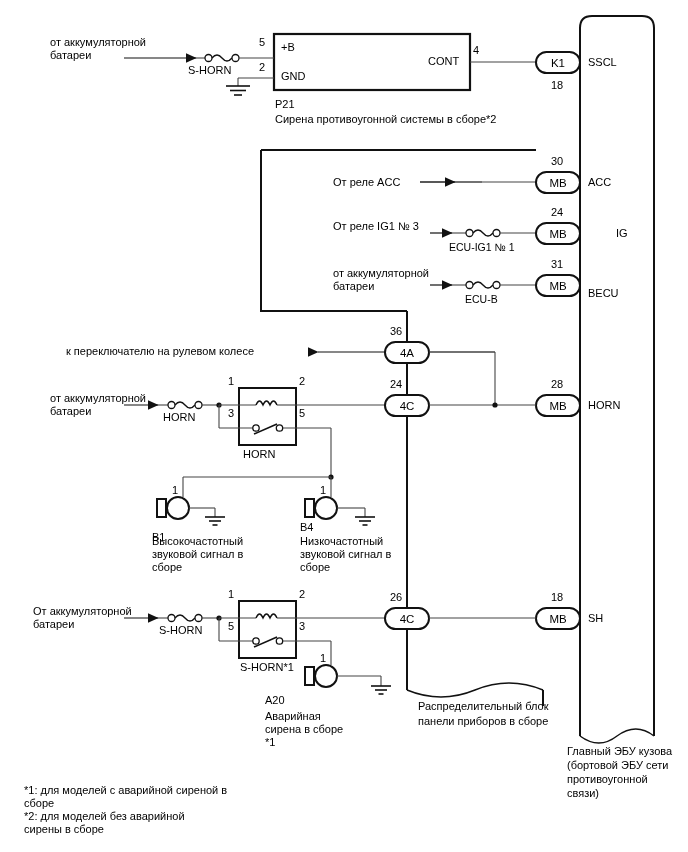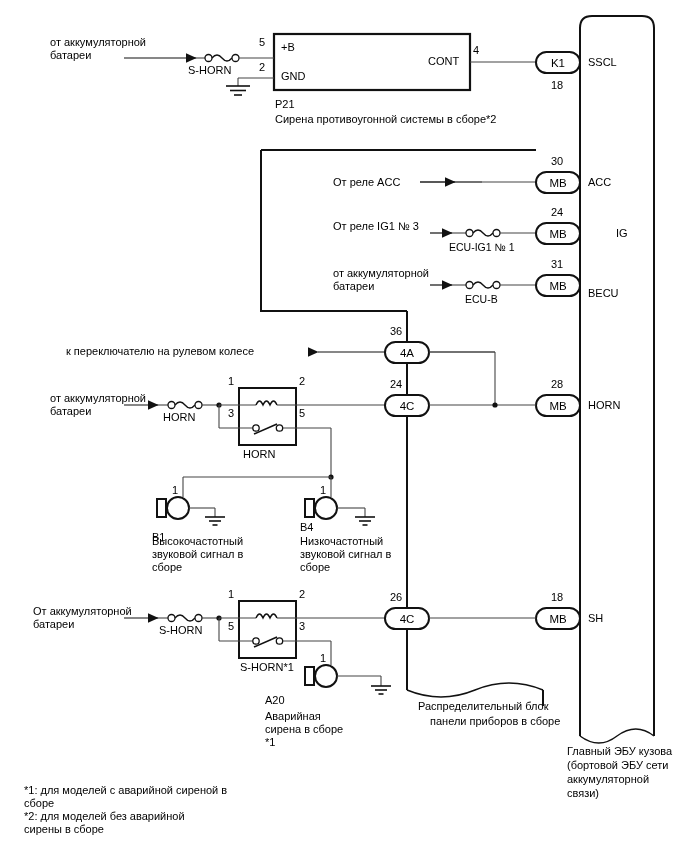--- a/index.html
+++ b/index.html
@@ -280,25 +280,25 @@
 <div class="pin" style="left:299px;top:620px;">3</div>
 <div class="lbl" style="left:240px;top:661px;">S-HORN*1</div>
 
 <div class="pin" style="left:320px;top:652px;">1</div>
 <div class="lbl" style="left:265px;top:694px;">A20</div>
 <div class="lbl" style="left:265px;top:710px;text-align:center;">Аварийная</div>
 <div class="lbl" style="left:265px;top:723px;">сирена в сборе</div>
 <div class="lbl" style="left:265px;top:736px;">*1</div>
 
 <div class="lbl" style="left:418px;top:700px;">Распределительный блок</div>
-<div class="lbl" style="left:430px;top:715px;text-align:center;">панели приборов в сборе</div>
+<div class="lbl" style="left:418px;top:715px;text-align:center;">панели приборов в сборе</div>
 
 <div class="lbl" style="left:567px;top:745px;">Главный ЭБУ кузова</div>
 <div class="lbl" style="left:567px;top:759px;">(бортовой ЭБУ сети</div>
-<div class="lbl" style="left:567px;top:773px;">аккумуляторной</div>
+<div class="lbl" style="left:567px;top:773px;">противоугонной</div>
 <div class="lbl" style="left:567px;top:787px;">связи)</div>
 
 <div class="lbl" style="left:24px;top:784px;">*1: для моделей с аварийной сиреной в</div>
 <div class="lbl" style="left:24px;top:797px;">сборе</div>
 <div class="lbl" style="left:24px;top:810px;">*2: для моделей без аварийной</div>
 <div class="lbl" style="left:24px;top:823px;">сирены в сборе</div>
 
 </div>
 
 </body></html>

